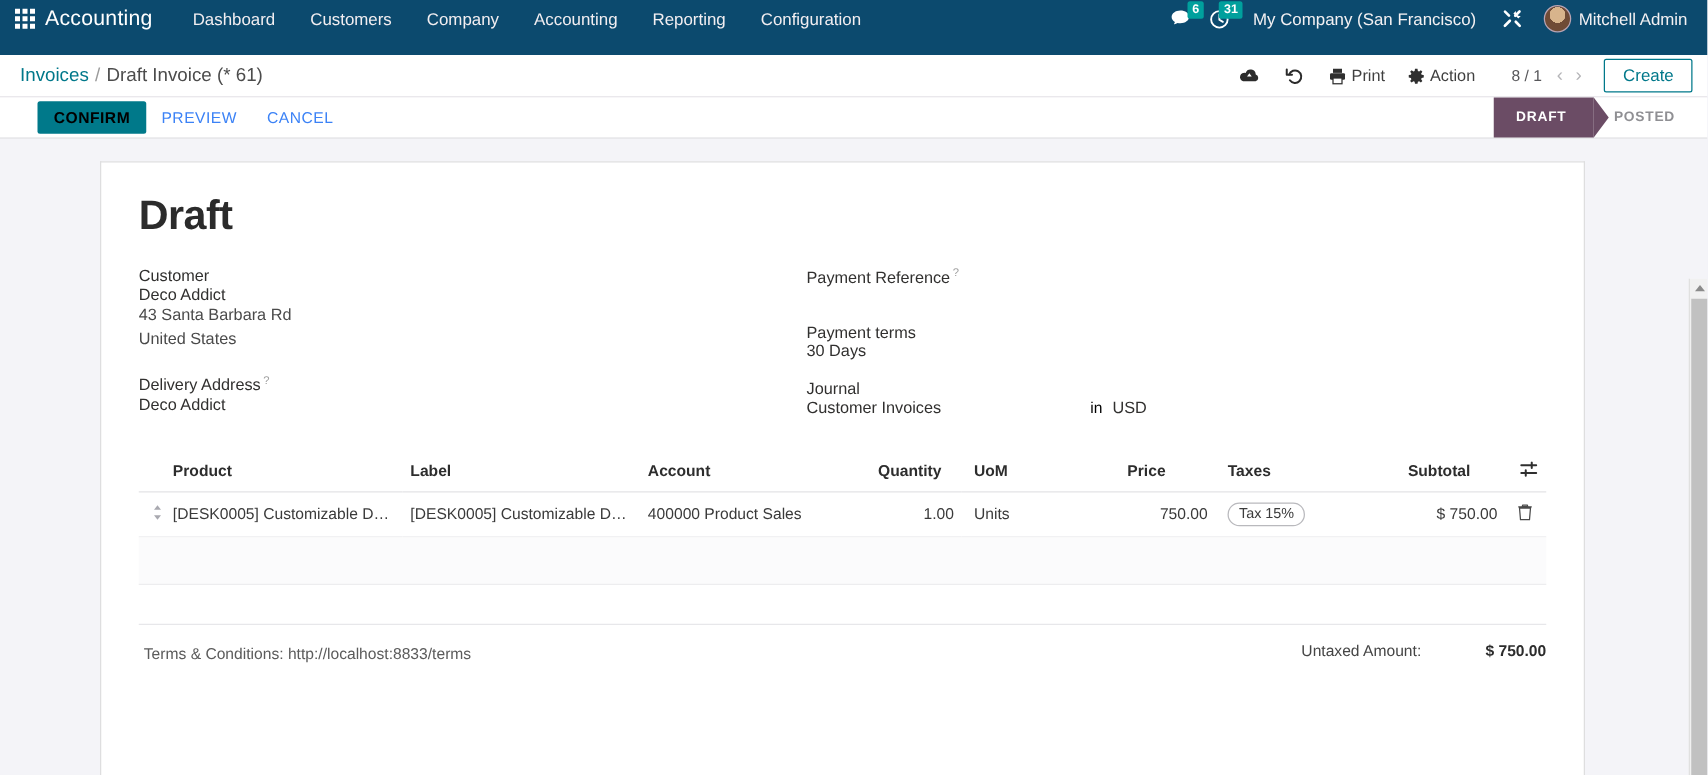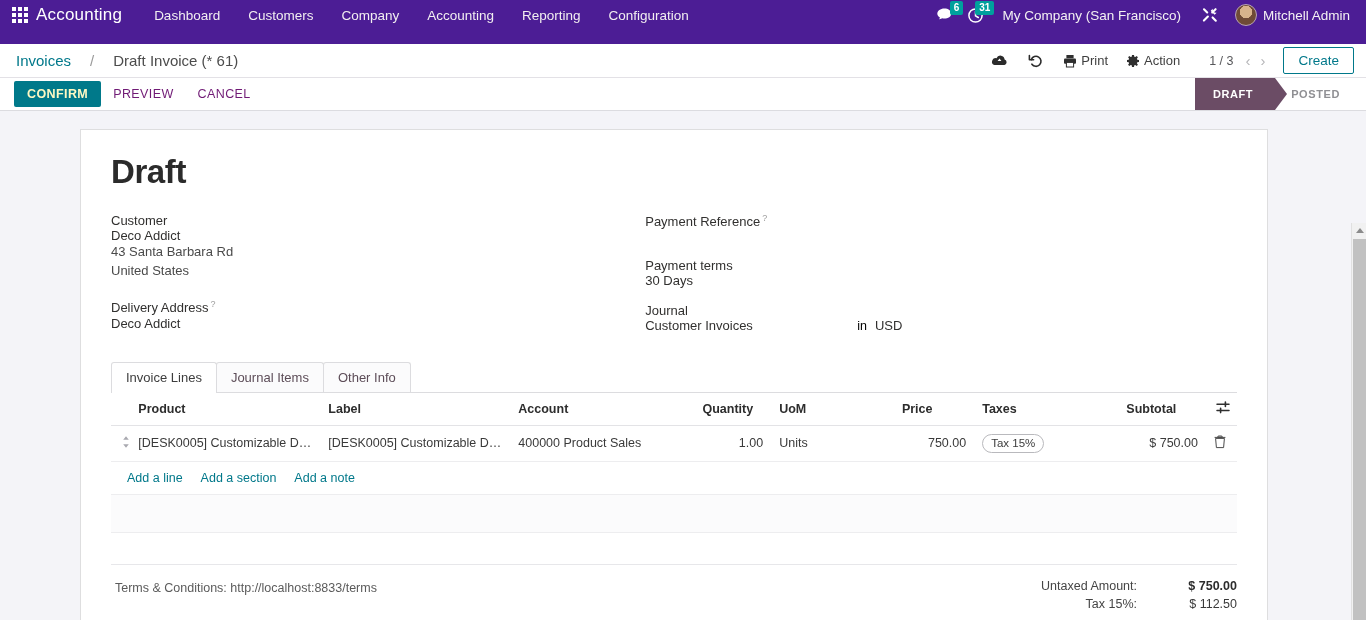--- a/index.html
+++ b/index.html
@@ -7,21 +7,21 @@
     width: 1366px; height: 620px;
     font-family: "Liberation Sans", sans-serif;
     background: #f0f0f5;
     overflow: hidden;
   }
   body { position: relative; }
 
   
   .navbar {
     height: 44px;
-    background: #4c1d95;
+    background: #0c4a6e;
     display: flex; align-items: center;
     padding: 0 10px 14px 8px;
     color: #ffffff;
   }
   .apps-grid {
     width: 16px; height: 16px;
     display: grid; grid-template-columns: repeat(3, 4px);
     grid-template-rows: repeat(3, 4px); gap: 2px;
     margin: 0 8px 0 4px;
   }
@@ -61,21 +61,21 @@
   .user-block { display: flex; align-items: center; padding: 4px 6px 4px 10px; cursor: pointer; }
 
   
   .control-panel {
     background: #ffffff;
     border-bottom: 1px solid #e3e1e6;
     height: 34px;
     display: flex; align-items: center;
     padding: 0 12px 0 16px;
   }
-  .breadcrumb { font-size: 15px; color: #4c4c4c; display: flex; align-items: baseline; gap: 19px; }
+  .breadcrumb { font-size: 15px; color: #4c4c4c; display: flex; align-items: baseline; gap: 5px; }
   .breadcrumb .bc-link { color: #00788a; cursor: pointer; }
   .breadcrumb .bc-sep { color: #9a9a9a; }
   .breadcrumb .bc-current { color: #4c4c4c; }
   .cp-right { margin-left: auto; display: flex; align-items: center; gap: 0; }
   .cp-btn {
     display: flex; align-items: center; gap: 4px;
     font-size: 13px; color: #3f3f3f;
     padding: 5px 9px; cursor: pointer; white-space: nowrap;
   }
   .cp-icon-btn { padding: 5px 10px; cursor: pointer; display: flex; align-items: center; }
@@ -88,27 +88,28 @@
     cursor: pointer; margin-left: 10px; white-space: nowrap;
   }
 
   
   .statusbar {
     background: #ffffff; height: 33px;
     border-bottom: 1px solid #dcdce0;
     display: flex; align-items: center; padding: 0 0 0 14px;
   }
   .btn-primary {
-    background: #00798a; color: #fef9c3; border: none;
+    background: #00798a; color: #000000; border: none;
     font-size: 12.5px; font-weight: bold; letter-spacing: .4px;
     padding: 6px 13px; border-radius: 2px; cursor: pointer;
     text-transform: uppercase;
+    margin-left: 16px;
   }
   .btn-flat {
-    background: transparent; border: none; color: #701a75;
+    background: transparent; border: none; color: #3b82f6;
     font-size: 12.5px; letter-spacing: .4px; padding: 6px 12px;
     cursor: pointer; text-transform: uppercase;
   }
   .status-stages { margin-left: auto; display: flex; align-items: stretch; height: 100%; }
   .stage {
     font-size: 11px; font-weight: bold; letter-spacing: .6px;
     display: flex; align-items: center; padding: 0 16px;
     color: #8f8f93; text-transform: uppercase; cursor: pointer;
     position: relative;
   }
@@ -149,21 +150,21 @@
   }
   .col-right .flabel { width: 125px; }
   .fhelp { color: #9e9e9e; font-size: 9px; vertical-align: super; margin-left: 2px; }
   .fval { font-size: 13px; color: #31302f; flex: 1; }
   .addr-sub { font-size: 13px; color: #4a4a4a; line-height: 18.5px; }
   .fval.highlight {
     background: #e5eefb; padding: 2px 4px; margin: -2px 0 -2px -4px;
     min-height: 18px; width: 100%;
   }
   .inline-cur { display: flex; align-items: baseline; }
-  .cur-in { font-size: 12.5px; color: #000000; margin: 0 8px 0 0; }
+  .cur-in { font-size: 12.5px; color: #000000; margin: 0 8px 0 15px; }
   .cur-val { font-size: 13px; color: #31302f; }
 
   
   .notebook { margin-top: 18px; }
   .tabs { display: flex; align-items: flex-end; border-bottom: 1px solid #dcdcdf; }
   .tab {
     font-size: 13px; color: #5d4d58; padding: 7px 14px;
     border: 1px solid #dcdcdf; border-bottom: none;
     background: #fbfbfc; cursor: pointer; margin-right: -1px;
     border-radius: 3px 3px 0 0;
@@ -313,21 +314,21 @@
       </svg>
       <span>Print</span>
     </div>
     <div class="cp-btn">
       <svg width="14" height="14" viewBox="0 0 14 14">
         <path d="M7 4.4A2.6 2.6 0 1 0 7 9.6 2.6 2.6 0 0 0 7 4.4zm6 3.6V6l-1.7-.3-.4-1 1-1.4-1.2-1.2-1.4 1-1-.4L8 1H6l-.3 1.7-1 .4-1.4-1-1.2 1.2 1 1.4-.4 1L1 6v2l1.7.3.4 1-1 1.4 1.2 1.2 1.4-1 1 .4L6 13h2l.3-1.7 1-.4 1.4 1 1.2-1.2-1-1.4.4-1z" fill="#2f2f2f"></path>
       </svg>
       <span>Action</span>
     </div>
     <div class="pager">
-      <span class="pager-label">1 / 3</span>
+      <span class="pager-label">8 / 1</span>
       <span class="pager-arrow">‹</span>
       <span class="pager-arrow">›</span>
     </div>
     <button class="create-btn">Create</button>
   </div>
 </div>
 
 <div class="statusbar">
   <button class="btn-primary">CONFIRM</button>
   <button class="btn-flat">PREVIEW</button>
@@ -378,25 +379,20 @@
           <div class="fval inline-cur">
             <span style="width:212px;display:inline-block">Customer Invoices</span>
             <span class="cur-in">in</span>
             <span class="cur-val">USD</span>
           </div>
         </div>
       </div>
     </div>
 
     <div class="notebook">
-      <div class="tabs">
-        <div class="tab active">Invoice Lines</div>
-        <div class="tab">Journal Items</div>
-        <div class="tab">Other Info</div>
-      </div>
 
       <table class="lines-table">
         <thead>
           <tr>
             <th class="handle-col"></th>
             <th class="col-product">Product</th>
             <th class="col-label">Label</th>
             <th class="col-account">Account</th>
             <th class="col-qty ta-r">Quantity</th>
             <th class="col-uom" style="padding-left:10px">UoM</th>
@@ -438,40 +434,31 @@
               <span class="trash">
                 <svg width="12" height="14" viewBox="0 0 12 14">
                   <path d="M1.6 3.4h8.8l-.8 9.2H2.4zM4.2 1h3.6l.5 1.2H3.7zM.6 2.4h10.8" stroke="#4a4a4a" stroke-width="1" fill="none"></path>
                 </svg>
               </span>
             </td>
           </tr>
         </tbody>
       </table>
 
-      <div class="addrow">
-        <span class="addlink">Add a line</span>
-        <span class="addlink">Add a section</span>
-        <span class="addlink">Add a note</span>
-      </div>
       <div class="empty-row"></div>
       <div class="empty-row2"></div>
     </div>
 
     <div class="sheet-footer">
       <div class="terms">Terms &amp; Conditions: http://localhost:8833/terms</div>
       <div class="totals">
         <div class="trow">
           <span class="tlabel">Untaxed Amount:</span>
           <span class="tval bold">$ 750.00</span>
         </div>
-        <div class="trow">
-          <span class="tlabel">Tax 15%:</span>
-          <span class="tval">$ 112.50</span>
-        </div>
 
       </div>
     </div>
 
   </div>
 
   <div class="scrollbar">
     <div class="sb-up"></div>
     <div class="sb-thumb"></div>
   </div>

